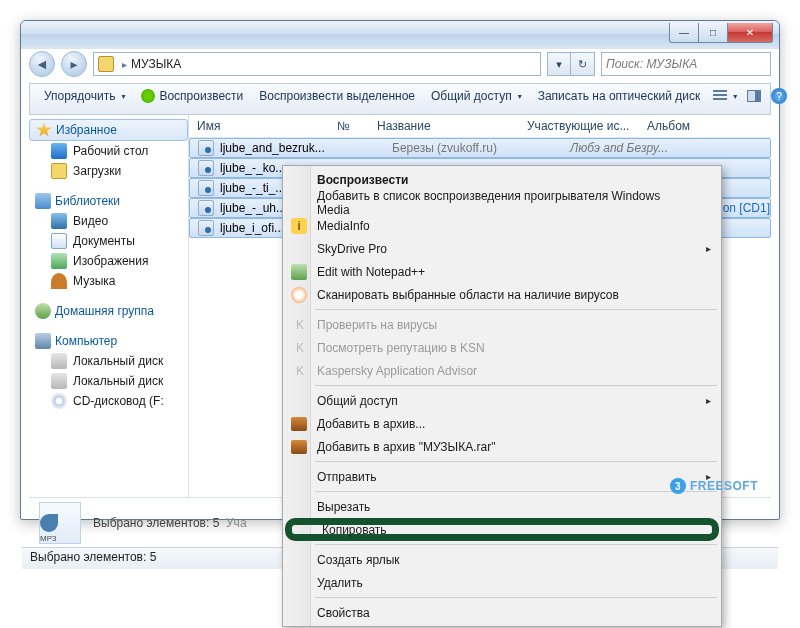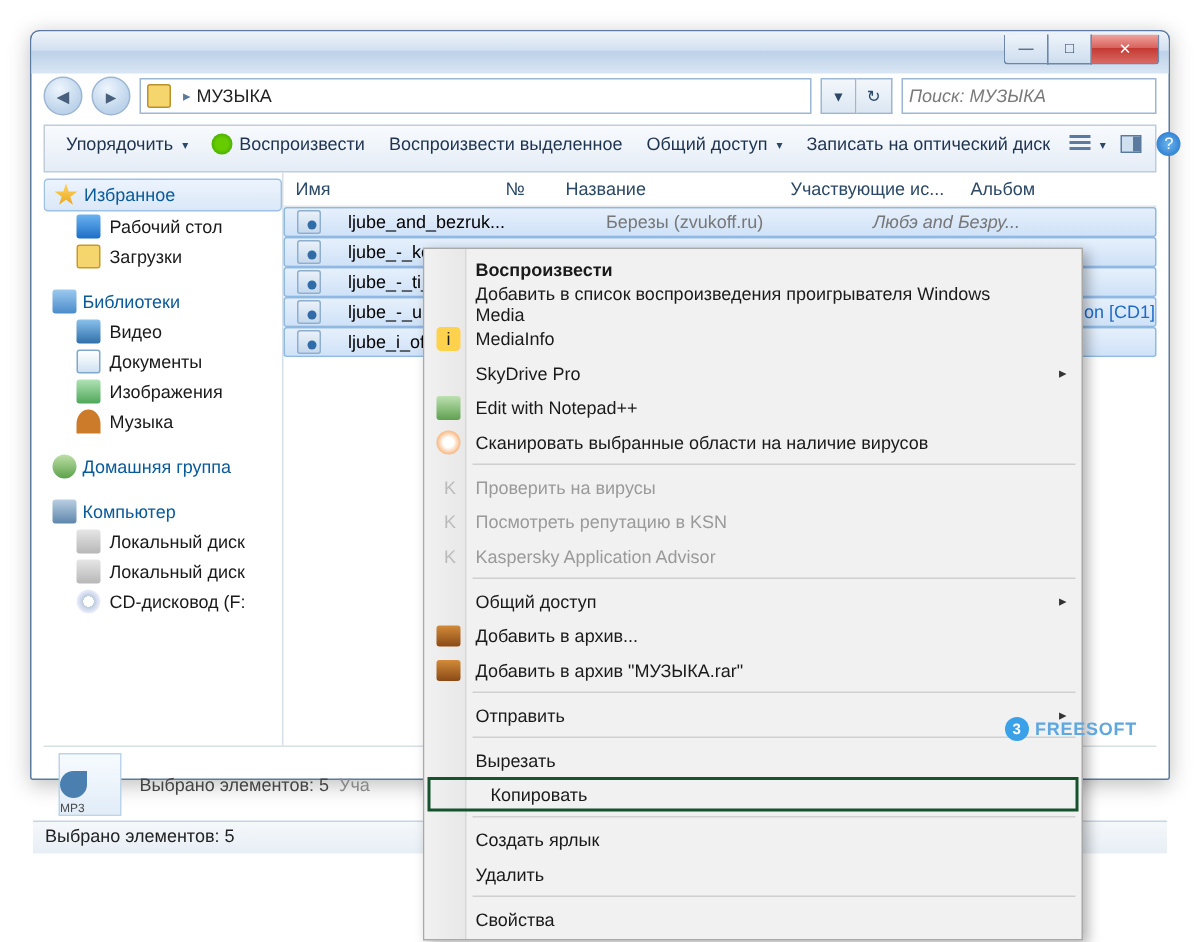--- a/index.html
+++ b/index.html
@@ -72,37 +72,37 @@
 .c-name{width:140px;}
 .c-no{width:40px;}
 .c-title{width:150px;}
 .c-artist{width:120px;}
 .c-album{width:80px;}
 .filelist{font-size:12px;}
 .row{display:flex;align-items:center;height:20px;padding-left:8px;gap:6px;}
 .row.sel{background:linear-gradient(#e6f0fb,#cfe2f8);border:1px solid #8fb8e3;border-radius:2px;}
 .row .audio-icon{width:16px;height:16px;background:linear-gradient(#eaf1f9,#c7d9ec);border:1px solid #8faecb;border-radius:2px;position:relative;}
 .row .audio-icon::after{content:"";position:absolute;width:6px;height:6px;background:#2f6ca8;border-radius:50%;right:2px;bottom:2px;}
-.row .fname{width:120px;color:#000;overflow:hidden;text-overflow:ellipsis;white-space:nowrap;margin-left:12px;}
+.row .fname{width:120px;color:#000;overflow:hidden;text-overflow:ellipsis;white-space:nowrap;}
 .row .ftitle{width:150px;color:#777;}
 .row .fartist{width:120px;color:#777;font-style:italic;text-align:right;}
 .row .falbum{color:#1e6bc7;}
 
 .detailspane{height:50px;border-top:1px solid #d7dfe7;margin:0 8px;display:flex;align-items:center;padding:4px 10px;gap:12px;font-size:12px;color:#444;}
 .mp3thumb{width:42px;height:42px;border:1px solid #bcd3e8;background:linear-gradient(#f7fbff,#e1ecf7);display:flex;flex-direction:column;align-items:flex-start;justify-content:flex-end;font-size:8px;color:#4a4a4a;}
 .mp3thumb .note{width:18px;height:18px;background:#4a7fb0;border-radius:50% 0 50% 50%;margin-bottom:2px;}
 
 .statusbar{height:22px;border-top:1px solid #c9d4df;margin:0 1px;padding:2px 8px;font-size:12px;color:#222;background:linear-gradient(#f5f8fb,#e7eef5);}
 
 
 .ctxmenu{position:absolute;left:282px;top:165px;width:440px;background:#f1f1f1;border:1px solid #a9a9a9;box-shadow:3px 3px 8px rgba(0,0,0,.3);font-size:12px;padding:2px;}
 .ctx-item{display:flex;align-items:center;height:23px;padding:0 26px 0 32px;position:relative;color:#1a1a1a;}
 .ctx-item.bold{font-weight:600;}
 .ctx-item.disabled{color:#9a9a9a;}
-.ctx-item.hl{border:2px solid #14532d;border-radius:0;padding-left:40px;}
+.ctx-item.hl{border:7px solid #14532d;border-radius:10px;padding-left:30px;}
 .ctx-sep{height:1px;background:#d0d0d0;margin:3px 2px 3px 30px;}
 .ctx-icon{position:absolute;left:6px;width:18px;height:18px;display:flex;align-items:center;justify-content:center;font-size:12px;}
 .ctx-sub{position:absolute;right:8px;font-size:10px;color:#333;}
 .ctx-gutter{position:absolute;left:0;top:0;bottom:0;width:28px;background:linear-gradient(to right,#f1f1f1,#e8e8e8);border-right:1px solid #d8d8d8;}
 .ctx-items{position:relative;}
 
 .watermark{position:absolute;right:42px;top:478px;font-size:12px;color:#9aa0a6;font-weight:600;letter-spacing:.5px;display:flex;align-items:center;gap:4px;}
 .watermark .b{width:16px;height:16px;border-radius:50%;background:#3aa0e8;color:#fff;display:flex;align-items:center;justify-content:center;font-size:10px;}
 .watermark .f{color:#5fa7df;}
 </style>

